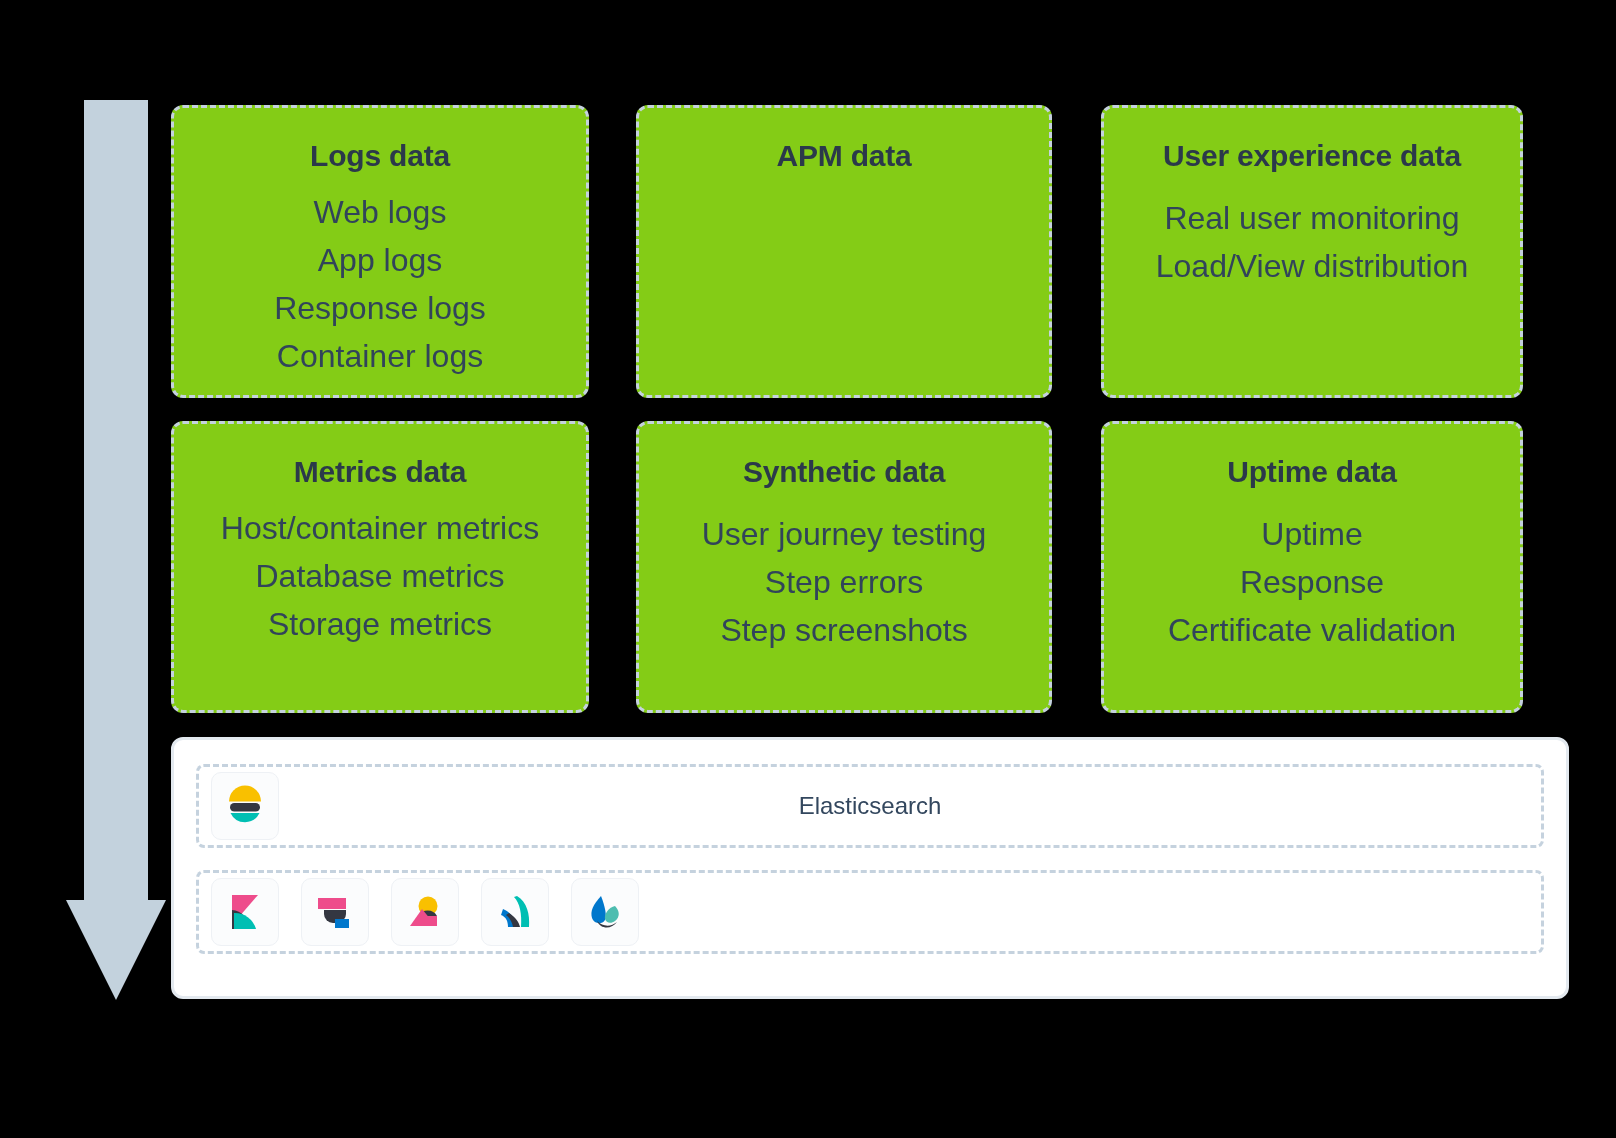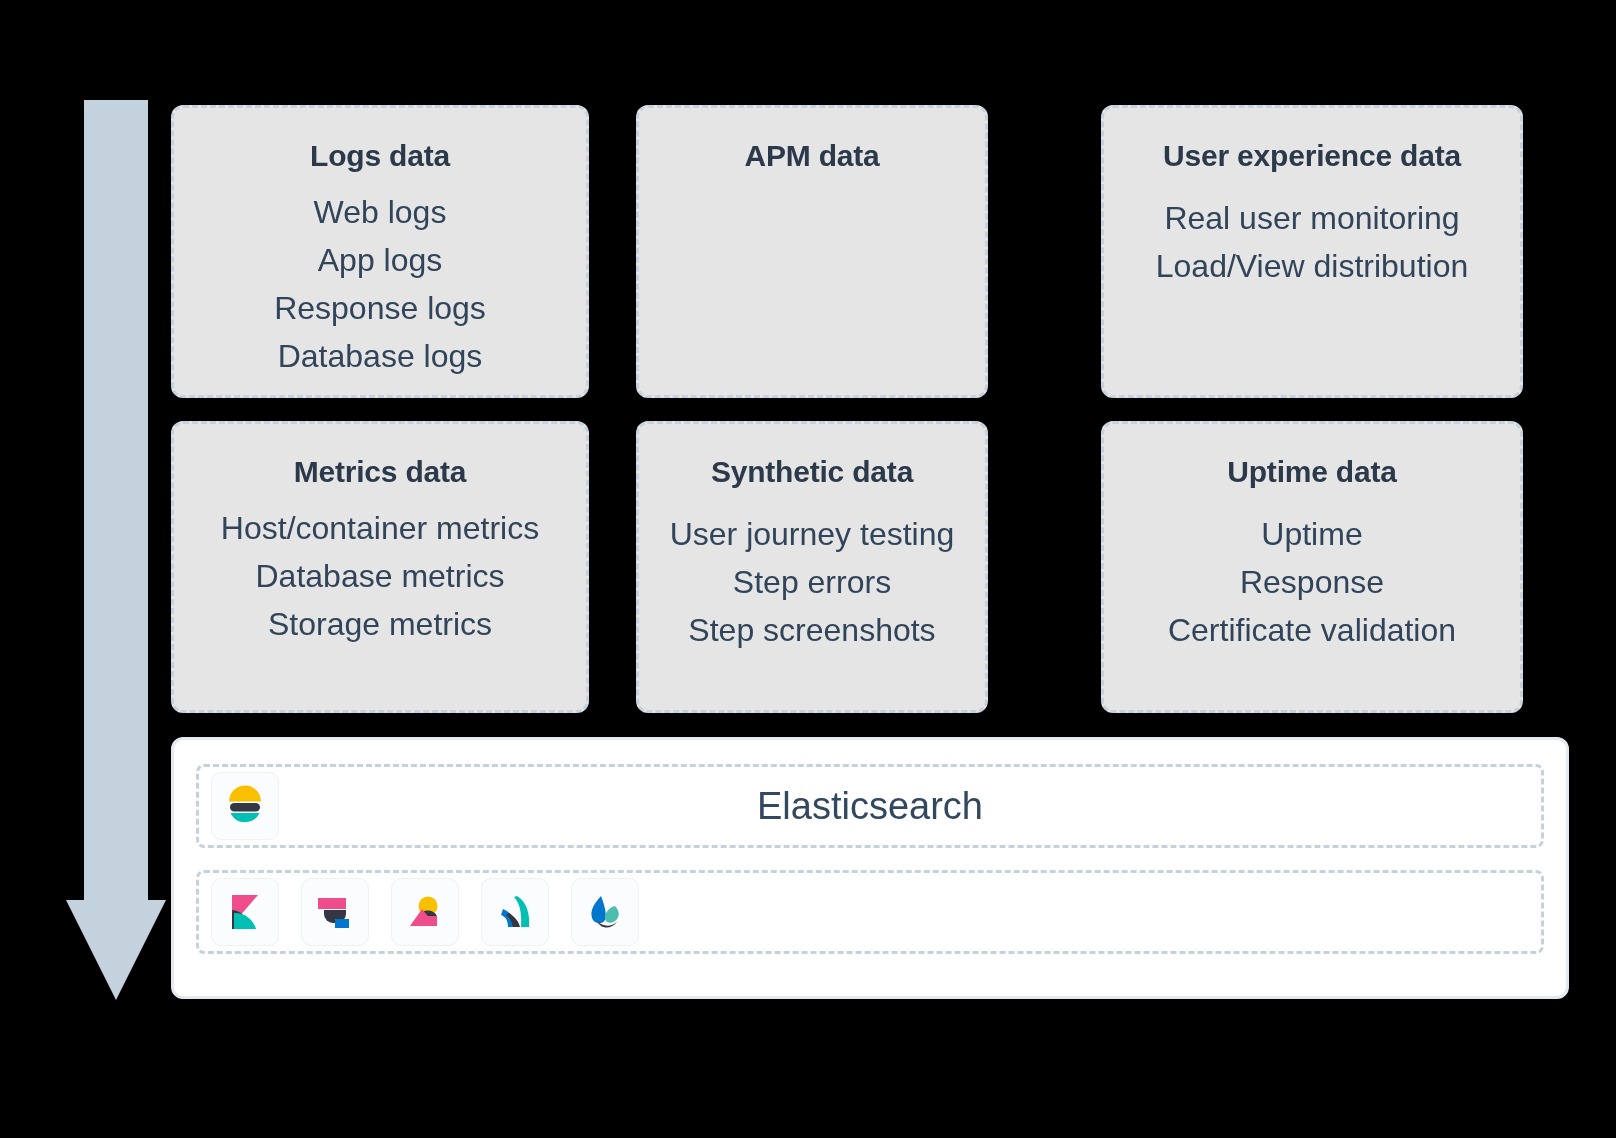--- a/index.html
+++ b/index.html
@@ -29,26 +29,25 @@
     top: 100px;
     width: 110px;
     height: 905px;
   }
   .flow-arrow svg { display: block; }
 
   
   .card {
     position: absolute;
     box-sizing: border-box;
-    background: #e5e5e5;
+    background: #84cc16;
     border: 3px dashed #c5d2de;
     border-radius: 12px;
     display: flex;
     flex-direction: column;
-    align-items: center;
     justify-content: flex-start;
     padding-top: 30px;
   }
   .card-title {
     font-size: 30px;
     font-weight: bold;
     color: #2b394a;
     letter-spacing: -0.2px;
     margin: 0 0 14px 0;
     text-align: center;
@@ -62,21 +61,21 @@
   }
   .card-list li {
     font-size: 32px;
     color: #31445a;
     line-height: 1.5;
     white-space: nowrap;
   }
 
   
   .col-1 { left: 171px;  width: 418px; }
-  .col-2 { left: 636px;  width: 352px; }
+  .col-2 { left: 636px;  width: 416px; }
   .col-3 { left: 1101px; width: 422px; }
   .row-1 { top: 105px;  height: 293px; }
   .row-2 { top: 421px;  height: 292px; }
 
   .card.row-1.col-2 .card-list,
   .card.row-1.col-3 .card-list,
   .card.row-2.col-2 .card-list,
   .card.row-2.col-3 .card-list { margin-top: 6px; }
 
   
@@ -116,21 +115,21 @@
     justify-content: center;
     margin-left: 12px;
   }
   .tile svg { display: block; }
 
   .row-label {
     position: absolute;
     left: 0;
     right: 0;
     text-align: center;
-    font-size: 38px;
+    font-size: 24px;
     color: #33475e;
     pointer-events: none;
   }
 
   .apps-row .row-label {
     left: 430px;
     right: auto;
     text-align: left;
   }
   .apps-row .tile + .tile { margin-left: 22px; }
@@ -145,21 +144,21 @@
       <path d="M26 0 L90 0 L90 800 L108 800 L58 900 L8 800 L26 800 Z" fill="#c3d2dd"></path>
     </svg>
   </div>
 
   <div class="card row-1 col-1">
     <div class="card-title">Logs data</div>
     <ul class="card-list">
       <li>Web logs</li>
       <li>App logs</li>
       <li>Response logs</li>
-      <li>Database logs</li>
+      <li>Container logs</li>
     </ul>
   </div>
 
   <div class="card row-1 col-2">
     <div class="card-title">APM data</div>
   </div>
 
   <div class="card row-1 col-3">
     <div class="card-title">User experience data</div>
     <ul class="card-list">

